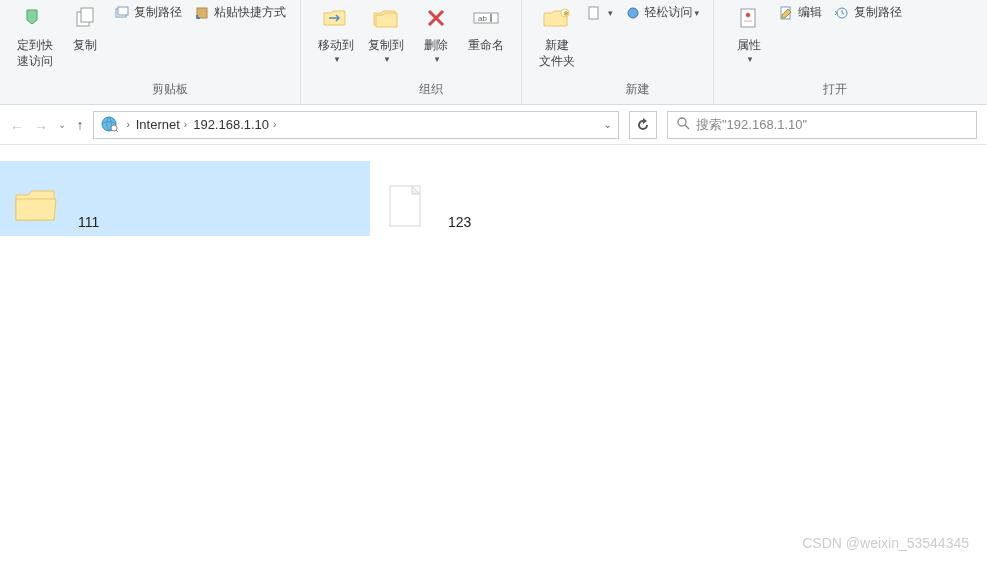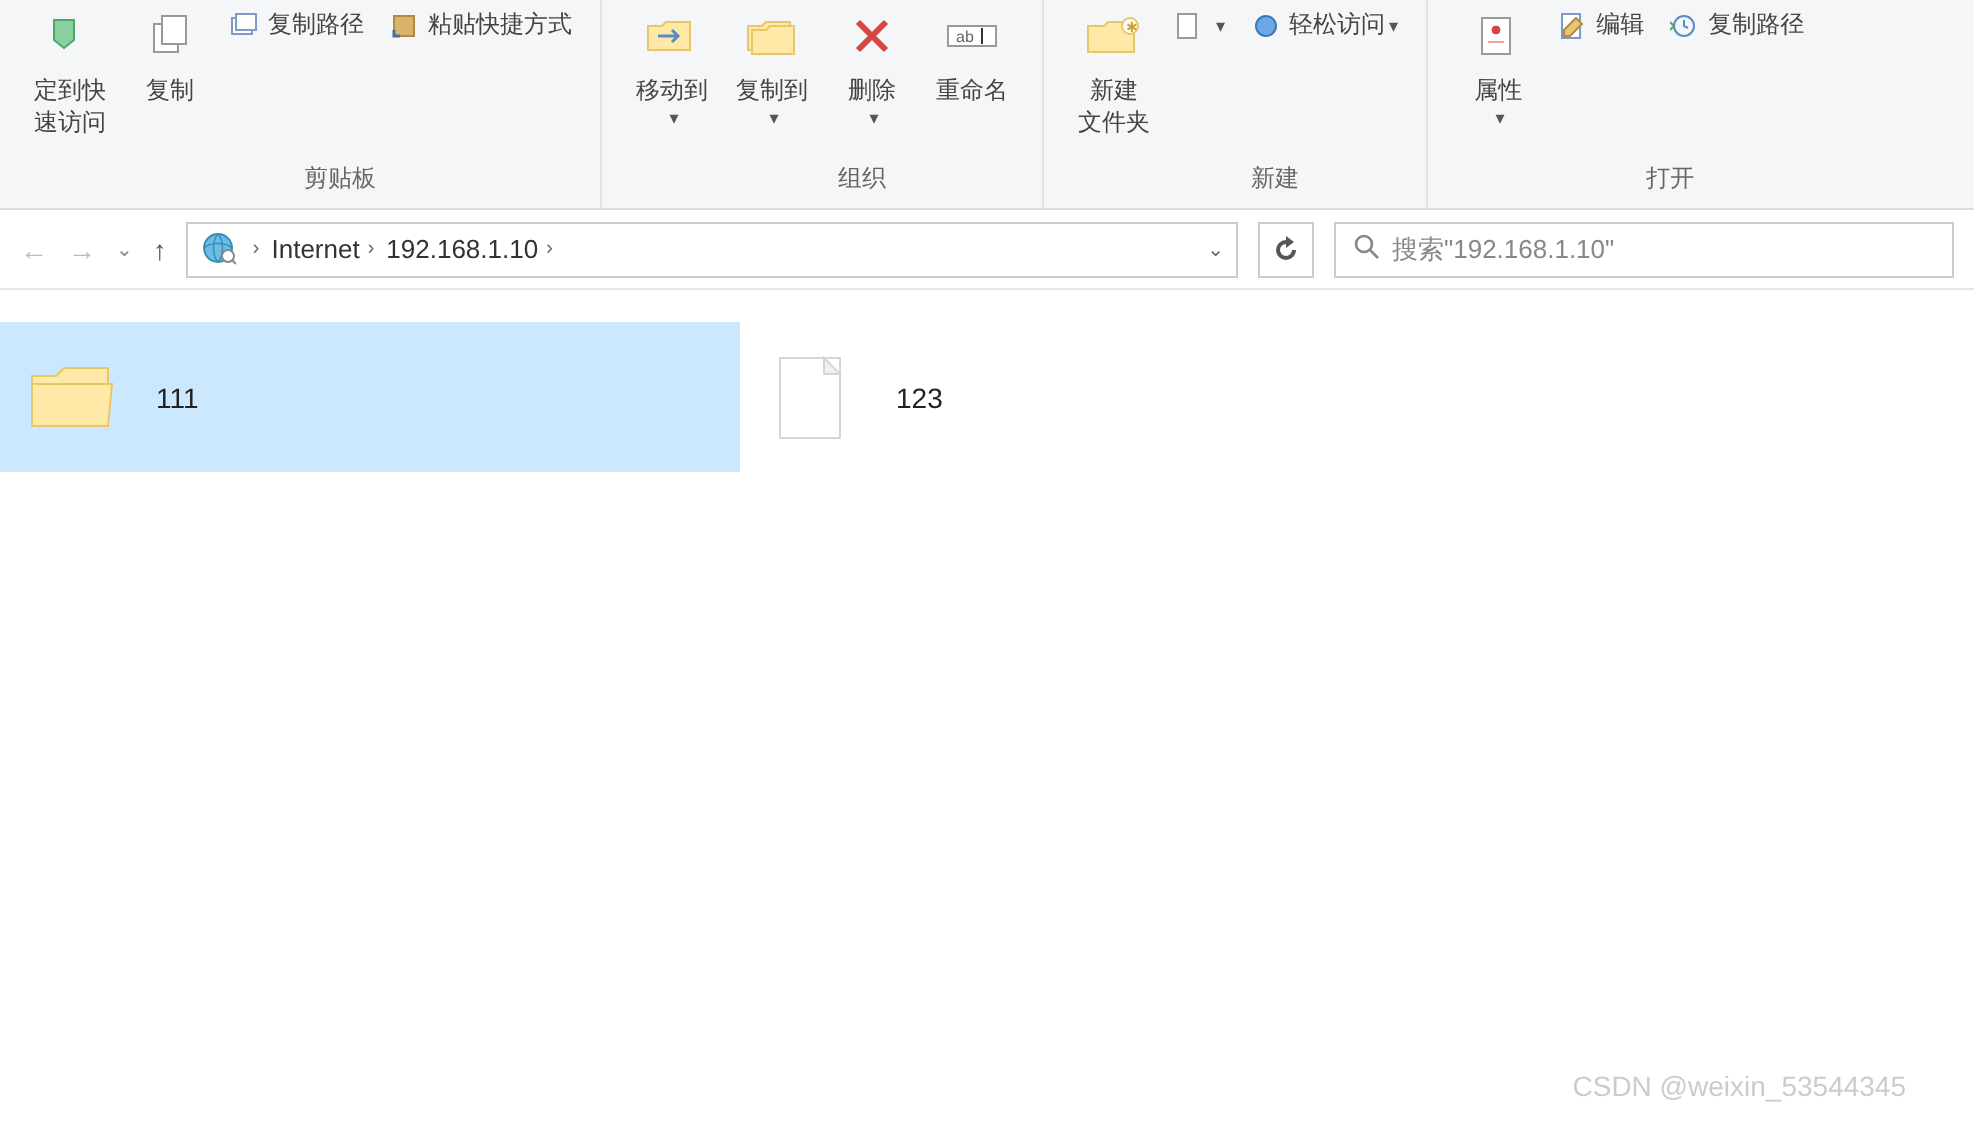--- a/index.html
+++ b/index.html
@@ -30,26 +30,26 @@
     .address .globe { width: 20px; height: 20px; }
     .crumb { display: flex; align-items: center; gap: 4px; color: #333; justify-content: flex-end; }
     .crumb-sep { color: #666; font-size: 10px; }
     .addr-drop { margin-left: auto; color: #666; font-size: 10px; }
 
     .refresh { width: 28px; height: 28px; border: 1px solid #ccc; display: flex; align-items: center; justify-content: center; color: #555; }
     .search { flex: 0 0 310px; border: 1px solid #ccc; height: 28px; display: flex; align-items: center; padding: 0 8px; color: #888; gap: 6px; }
 
     
     .content { display: flex; padding: 16px 0; flex-wrap: wrap; }
-    .item { display: flex; align-items: center; width: 370px; height: 75px; padding: 6px 12px; gap: 18px; margin-bottom: 2px; }
+    .item { display: flex; align-items: flex-end; width: 370px; height: 75px; padding: 6px 12px; gap: 18px; margin-bottom: 2px; }
     .item.selected { background: #cce8ff; }
     .item .icon-slot { width: 48px; height: 48px; display: flex; align-items: center; justify-content: center; }
     .item .name { font-size: 14px; color: #222; }
 
-    .watermark { position: absolute; bottom: 12px; right: 34px; color: #ccc; font-size: 14px; }
+    .watermark { position: absolute; bottom: 12px; right: 18px; color: #ccc; font-size: 14px; }
 
     
     .folder-svg path { fill: #ffe9a6; stroke: #e6c76a; stroke-width: 1; }
     .file-svg rect { fill: #fff; stroke: #d5d5d5; }
     .file-svg path { fill: #f0f0f0; stroke: #d5d5d5; }
     .drop-caret { font-size: 9px; color: #555; margin-left: 2px; }
   </style>
 </head>
 <body>
 

